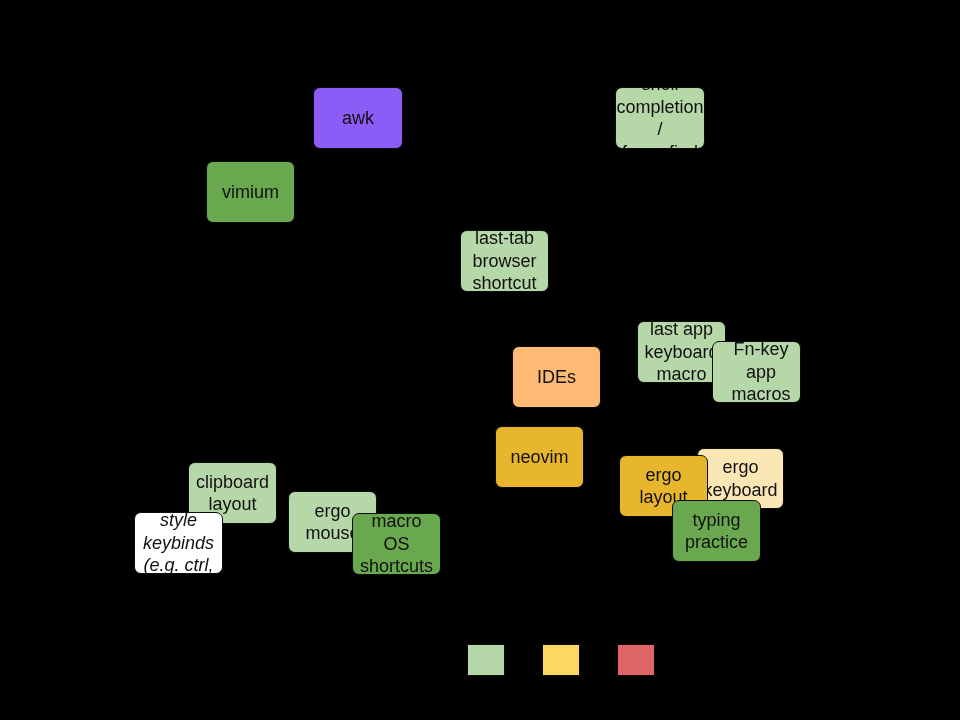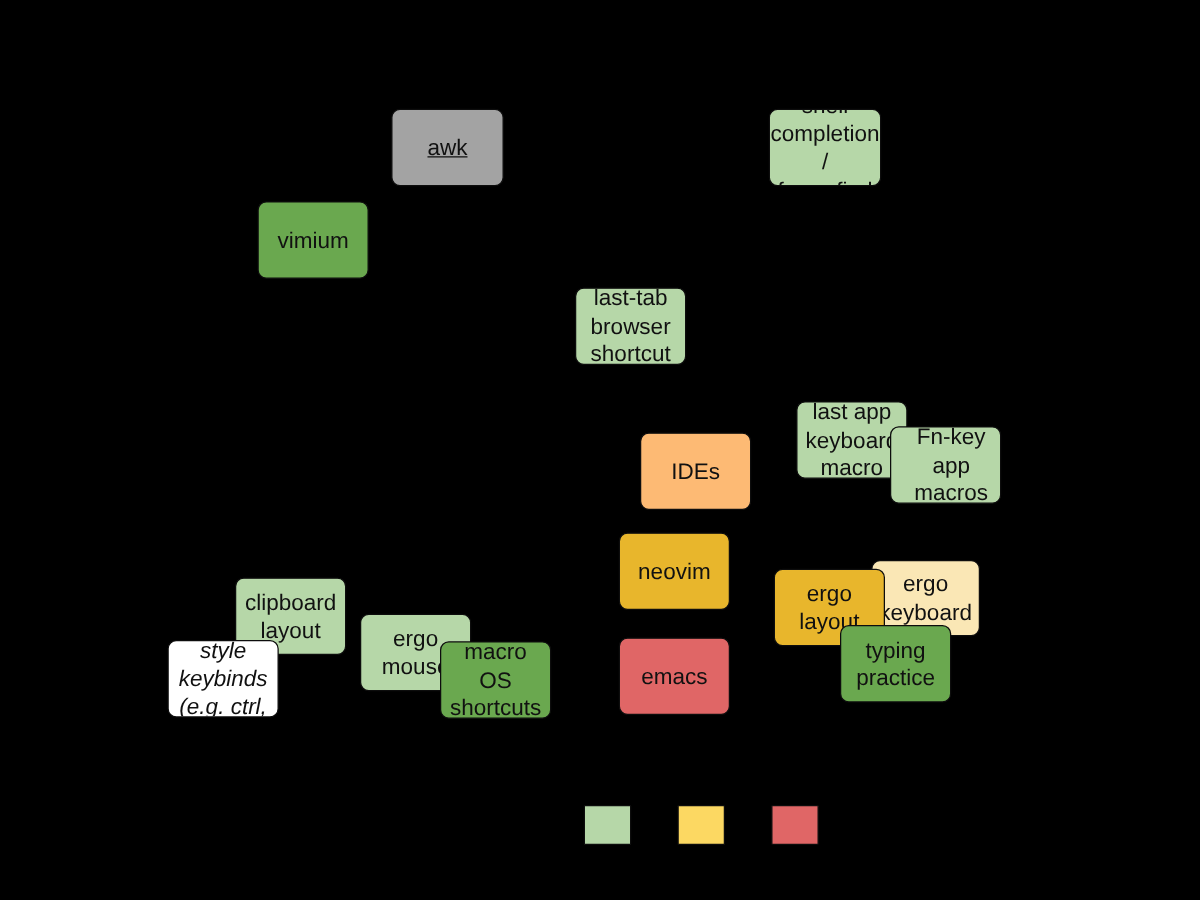--- a/index.html
+++ b/index.html
@@ -36,21 +36,21 @@
     position: absolute;
     box-sizing: border-box;
     border: 1px solid #0d0d0d;
     border-radius: 1px;
   }
 </style>
 </head>
 <body>
 
 <div id="canvas" style="background: rgb(0, 0, 0);">
-    <div class="card" style="left: 313px; top: 87px; width: 90px; height: 62px; background: #a3a3a3; z-index: 10; text-decoration: underline;">awk</div>
+    <div class="card" style="left: 313px; top: 87px; width: 90px; height: 62px; background: #8b5cf6; z-index: 10;">awk</div>
     <div class="card" style="left: 615px; top: 87px; width: 90px; height: 62px; background: rgb(182, 215, 168); z-index: 11;">shell
 completion /
 fuzzy find</div>
     <div class="card" style="left: 206px; top: 161px; width: 89px; height: 62px; background: rgb(106, 168, 79); z-index: 12;">vimium</div>
     <div class="card" style="left: 460px; top: 230px; width: 89px; height: 62px; background: rgb(182, 215, 168); z-index: 13;">last-tab
 browser
 shortcut</div>
     <div class="card" style="left: 637px; top: 321px; width: 89px; height: 62px; background: rgb(182, 215, 168); z-index: 14;">last app
 keyboard
 macro</div>
@@ -66,17 +66,16 @@
     <div class="card" style="left: 188px; top: 462px; width: 89px; height: 62px; background: rgb(182, 215, 168); z-index: 21;">clipboard
 layout</div>
     <div class="card" style="left: 288px; top: 491px; width: 89px; height: 62px; background: rgb(182, 215, 168); z-index: 22;">ergo
 mouse</div>
     <div class="card" style="left: 134px; top: 512px; width: 89px; height: 62px; background: #ffffff; z-index: 23; font-style: italic;">emacs-style
 keybinds
 (e.g. ctrl,
 meta)</div>
     <div class="card" style="left: 352px; top: 513px; width: 89px; height: 62px; background: rgb(106, 168, 79); z-index: 24;">macro OS
 shortcuts</div>
-    <div class="card" style="left: 495px; top: 510px; width: 89px; height: 62px; background: rgb(224, 102, 102); z-index: 25;">emacs</div>
     <div class="swatch" style="left: 467px; top: 644px; width: 38px; height: 32px; background: rgb(182, 215, 168); z-index: 100;"></div>
     <div class="swatch" style="left: 542px; top: 644px; width: 38px; height: 32px; background: rgb(252, 216, 98); z-index: 101;"></div>
     <div class="swatch" style="left: 617px; top: 644px; width: 38px; height: 32px; background: rgb(224, 102, 102); z-index: 102;"></div>
   </div>
 
 </body></html>

